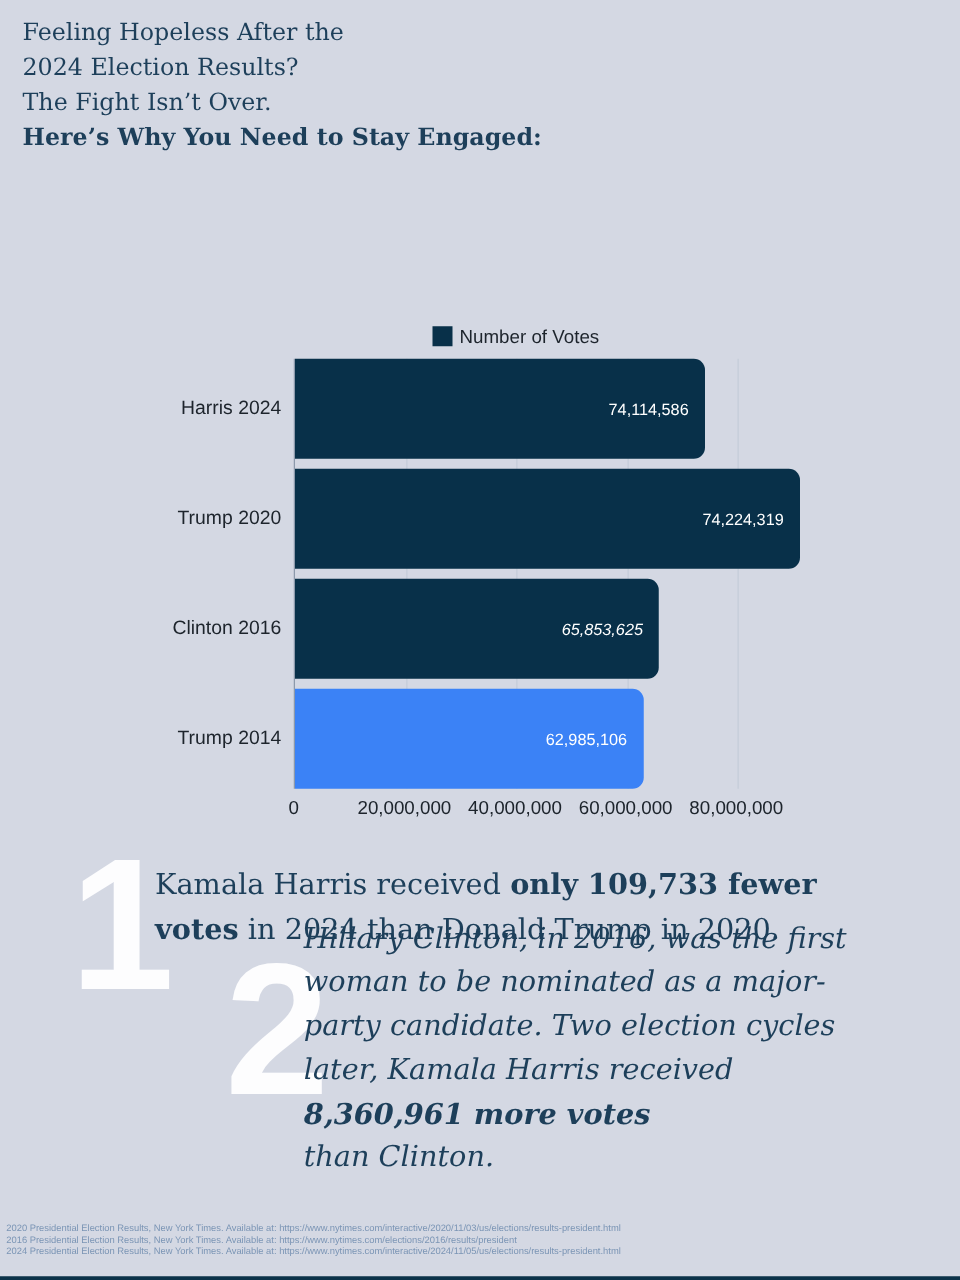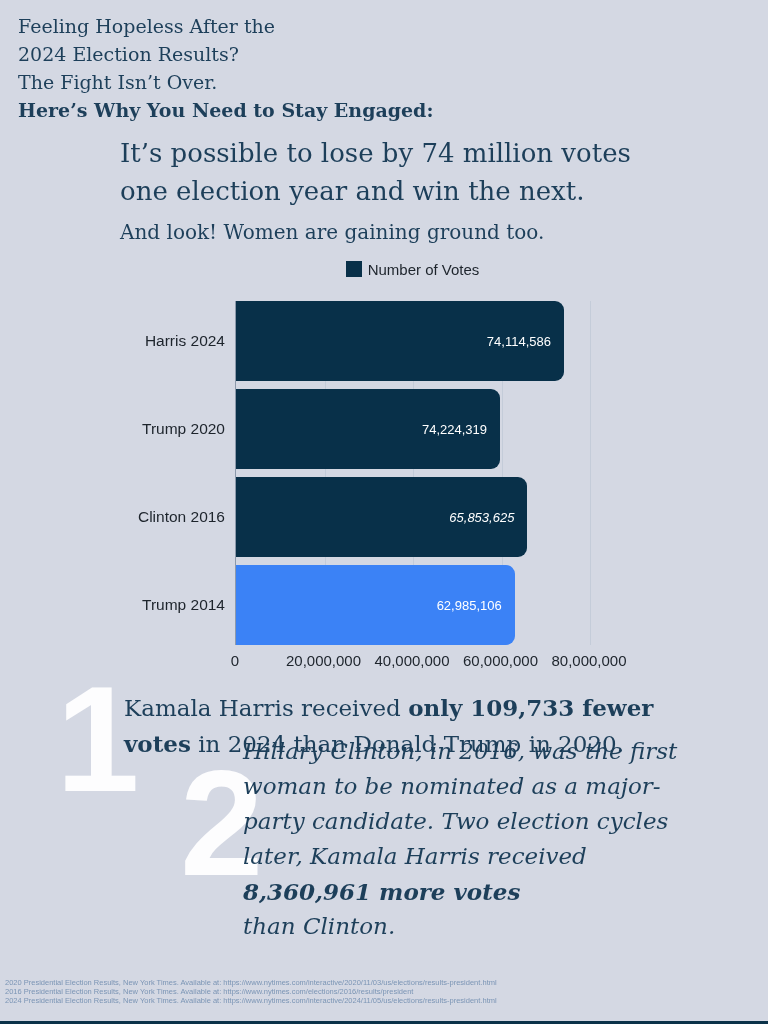--- a/index.html
+++ b/index.html
@@ -9,21 +9,21 @@
   
   .header{position:absolute;left:18px;top:12px;color:#1d3f5a;font-size:19px;line-height:28px;white-space:nowrap;}
   .header .hbold{font-weight:bold;}
 
   
   .headline{position:absolute;left:120px;top:134px;color:#1d3f5a;font-size:26px;line-height:38px;white-space:nowrap;}
   .subtitle{margin-top:9px;font-size:20px;line-height:26px;}
 
   
   .chart{position:absolute;left:140px;top:255px;width:545px;}
-  .legend{display:flex;justify-content:center;align-items:center;gap:6px;height:18px;margin-top:5px;margin-bottom:23px;}
+  .legend{display:flex;justify-content:center;align-items:center;gap:6px;height:18px;margin-top:5px;margin-bottom:9px;}
   .legend-swatch{width:16px;height:16px;background:#083049;flex:0 0 auto;}
   .legend-label{font-family:"Liberation Sans",sans-serif;font-size:15px;color:#1d242c;}
   .chart-body{display:flex;}
   .cat-col{width:85px;flex:0 0 auto;}
   .cat-label{height:80px;margin-bottom:8px;display:flex;align-items:center;justify-content:flex-end;
              font-family:"Liberation Sans",sans-serif;font-size:15.5px;color:#1d242c;white-space:nowrap;}
   .cat-label:last-child{margin-bottom:0;}
   .track{position:relative;width:406px;margin-left:10px;border-left:1px solid #8c99ab;}
   .gridline{position:absolute;top:0;bottom:0;width:1px;background:#c4ccd9;z-index:0;}
   .bar-row{position:relative;height:80px;margin-bottom:8px;z-index:1;}
@@ -55,25 +55,20 @@
 
 <div class="page">
 
   <div class="header">
     <div>Feeling Hopeless After the</div>
     <div>2024 Election Results?</div>
     <div>The Fight Isn’t Over.</div>
     <div class="hbold">Here’s Why You Need to Stay Engaged:</div>
   </div>
 
-  <div class="headline">
-    <div>It’s possible to lose by 74 million votes</div>
-    <div>one election year and win the next.</div>
-    <div class="subtitle">And look! Women are gaining ground too.</div>
-  </div>
 
   <div class="chart">
     <div class="legend">
       <div class="legend-swatch"></div>
       <span class="legend-label">Number of Votes</span>
     </div>
     <div class="chart-body">
       <div class="cat-col">
           <div class="cat-label">Harris 2024</div>
           <div class="cat-label">Trump 2020</div>
@@ -84,21 +79,21 @@
           <div class="gridline" style="left: 88.5px;"></div>
           <div class="gridline" style="left: 177px;"></div>
           <div class="gridline" style="left: 265.5px;"></div>
           <div class="gridline" style="left: 354px;"></div>
           <div class="bar-row">
             <div class="bar" style="width: 327.957px; background: rgb(8, 48, 73);">
               <span class="bar-value">74,114,586</span>
             </div>
           </div>
           <div class="bar-row">
-            <div class="bar" style="width: 264px; background: rgb(8, 48, 73);">
+            <div class="bar" style="width: 379px; background: rgb(8, 48, 73); padding-left: 25px;">
               <span class="bar-value">74,224,319</span>
             </div>
           </div>
           <div class="bar-row">
             <div class="bar" style="width: 291.402px; background: rgb(8, 48, 73); font-style: italic;">
               <span class="bar-value">65,853,625</span>
             </div>
           </div>
           <div class="bar-row">
             <div class="bar" style="width: 278.709px; background: #3b82f6;">

